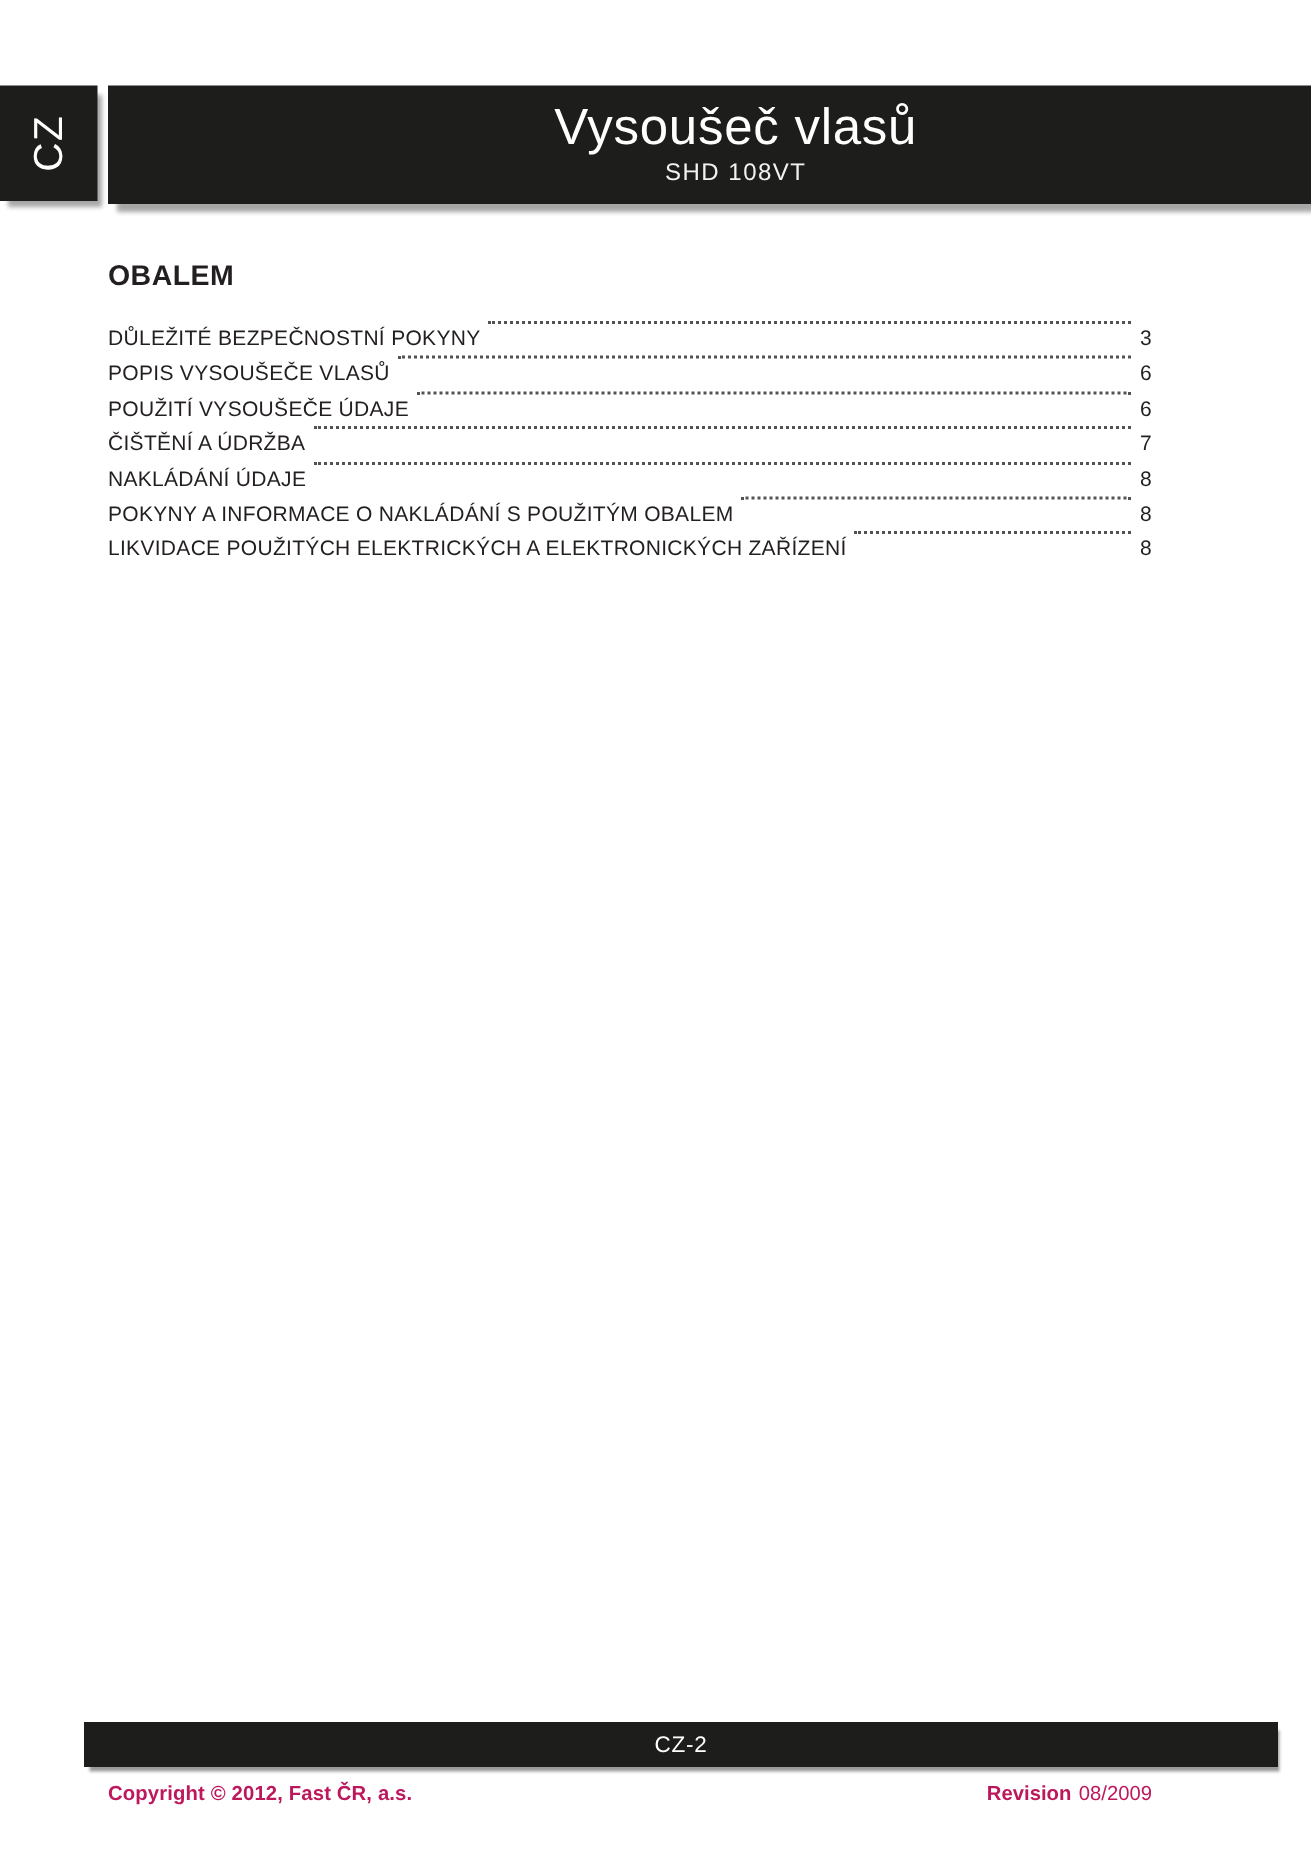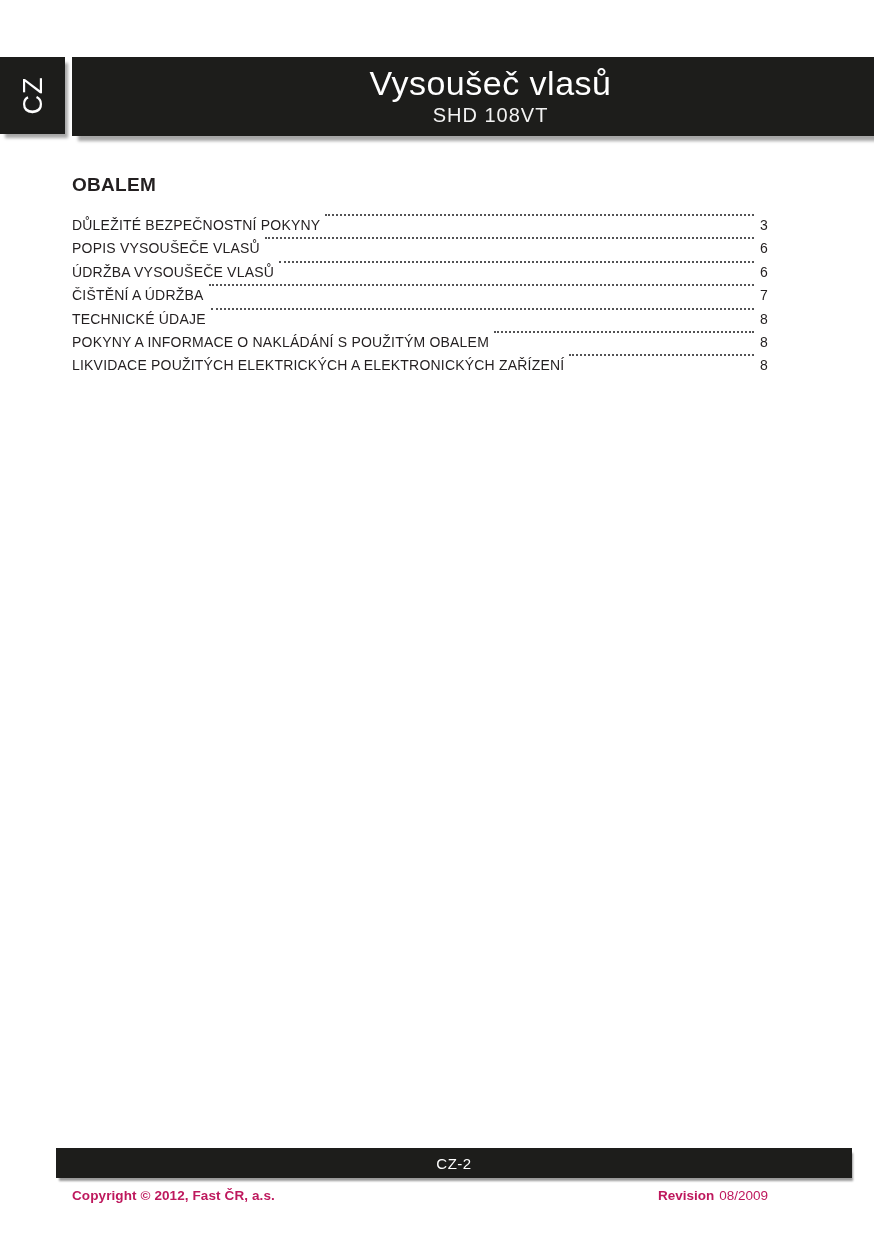--- a/index.html
+++ b/index.html
@@ -42,21 +42,21 @@
     gap: 3px;
     color: #ffffff;
   }
   .header-title {
     font-size: 34px;
     font-weight: 400;
     letter-spacing: 0.5px;
     line-height: 1.05;
   }
   .header-model {
-    font-size: 20px;
+    font-size: 16px;
     font-weight: 400;
     letter-spacing: 1px;
     color: #f2f2f2;
   }
 
   
   .toc-heading {
     position: absolute; left: 72px; top: 174px;
     font-size: 19px; font-weight: 700;
     letter-spacing: 0.3px;
@@ -140,33 +140,33 @@
         <span class="toc-page">3</span>
       </div>
 
       <div class="toc-row">
         <span class="toc-title">POPIS VYSOUŠEČE VLASŮ</span>
         <span class="toc-leader"></span>
         <span class="toc-page">6</span>
       </div>
 
       <div class="toc-row">
-        <span class="toc-title">ÚDRŽBA VYSOUŠEČE VLASŮ</span>
+        <span class="toc-title">POUŽITÍ VYSOUŠEČE ÚDAJE</span>
         <span class="toc-leader"></span>
         <span class="toc-page">6</span>
       </div>
 
       <div class="toc-row">
         <span class="toc-title">ČIŠTĚNÍ A ÚDRŽBA</span>
         <span class="toc-leader"></span>
         <span class="toc-page">7</span>
       </div>
 
       <div class="toc-row">
-        <span class="toc-title">TECHNICKÉ ÚDAJE</span>
+        <span class="toc-title">NAKLÁDÁNÍ ÚDAJE</span>
         <span class="toc-leader"></span>
         <span class="toc-page">8</span>
       </div>
 
       <div class="toc-row">
         <span class="toc-title">POKYNY A INFORMACE O NAKLÁDÁNÍ S POUŽITÝM OBALEM</span>
         <span class="toc-leader"></span>
         <span class="toc-page">8</span>
       </div>
 

